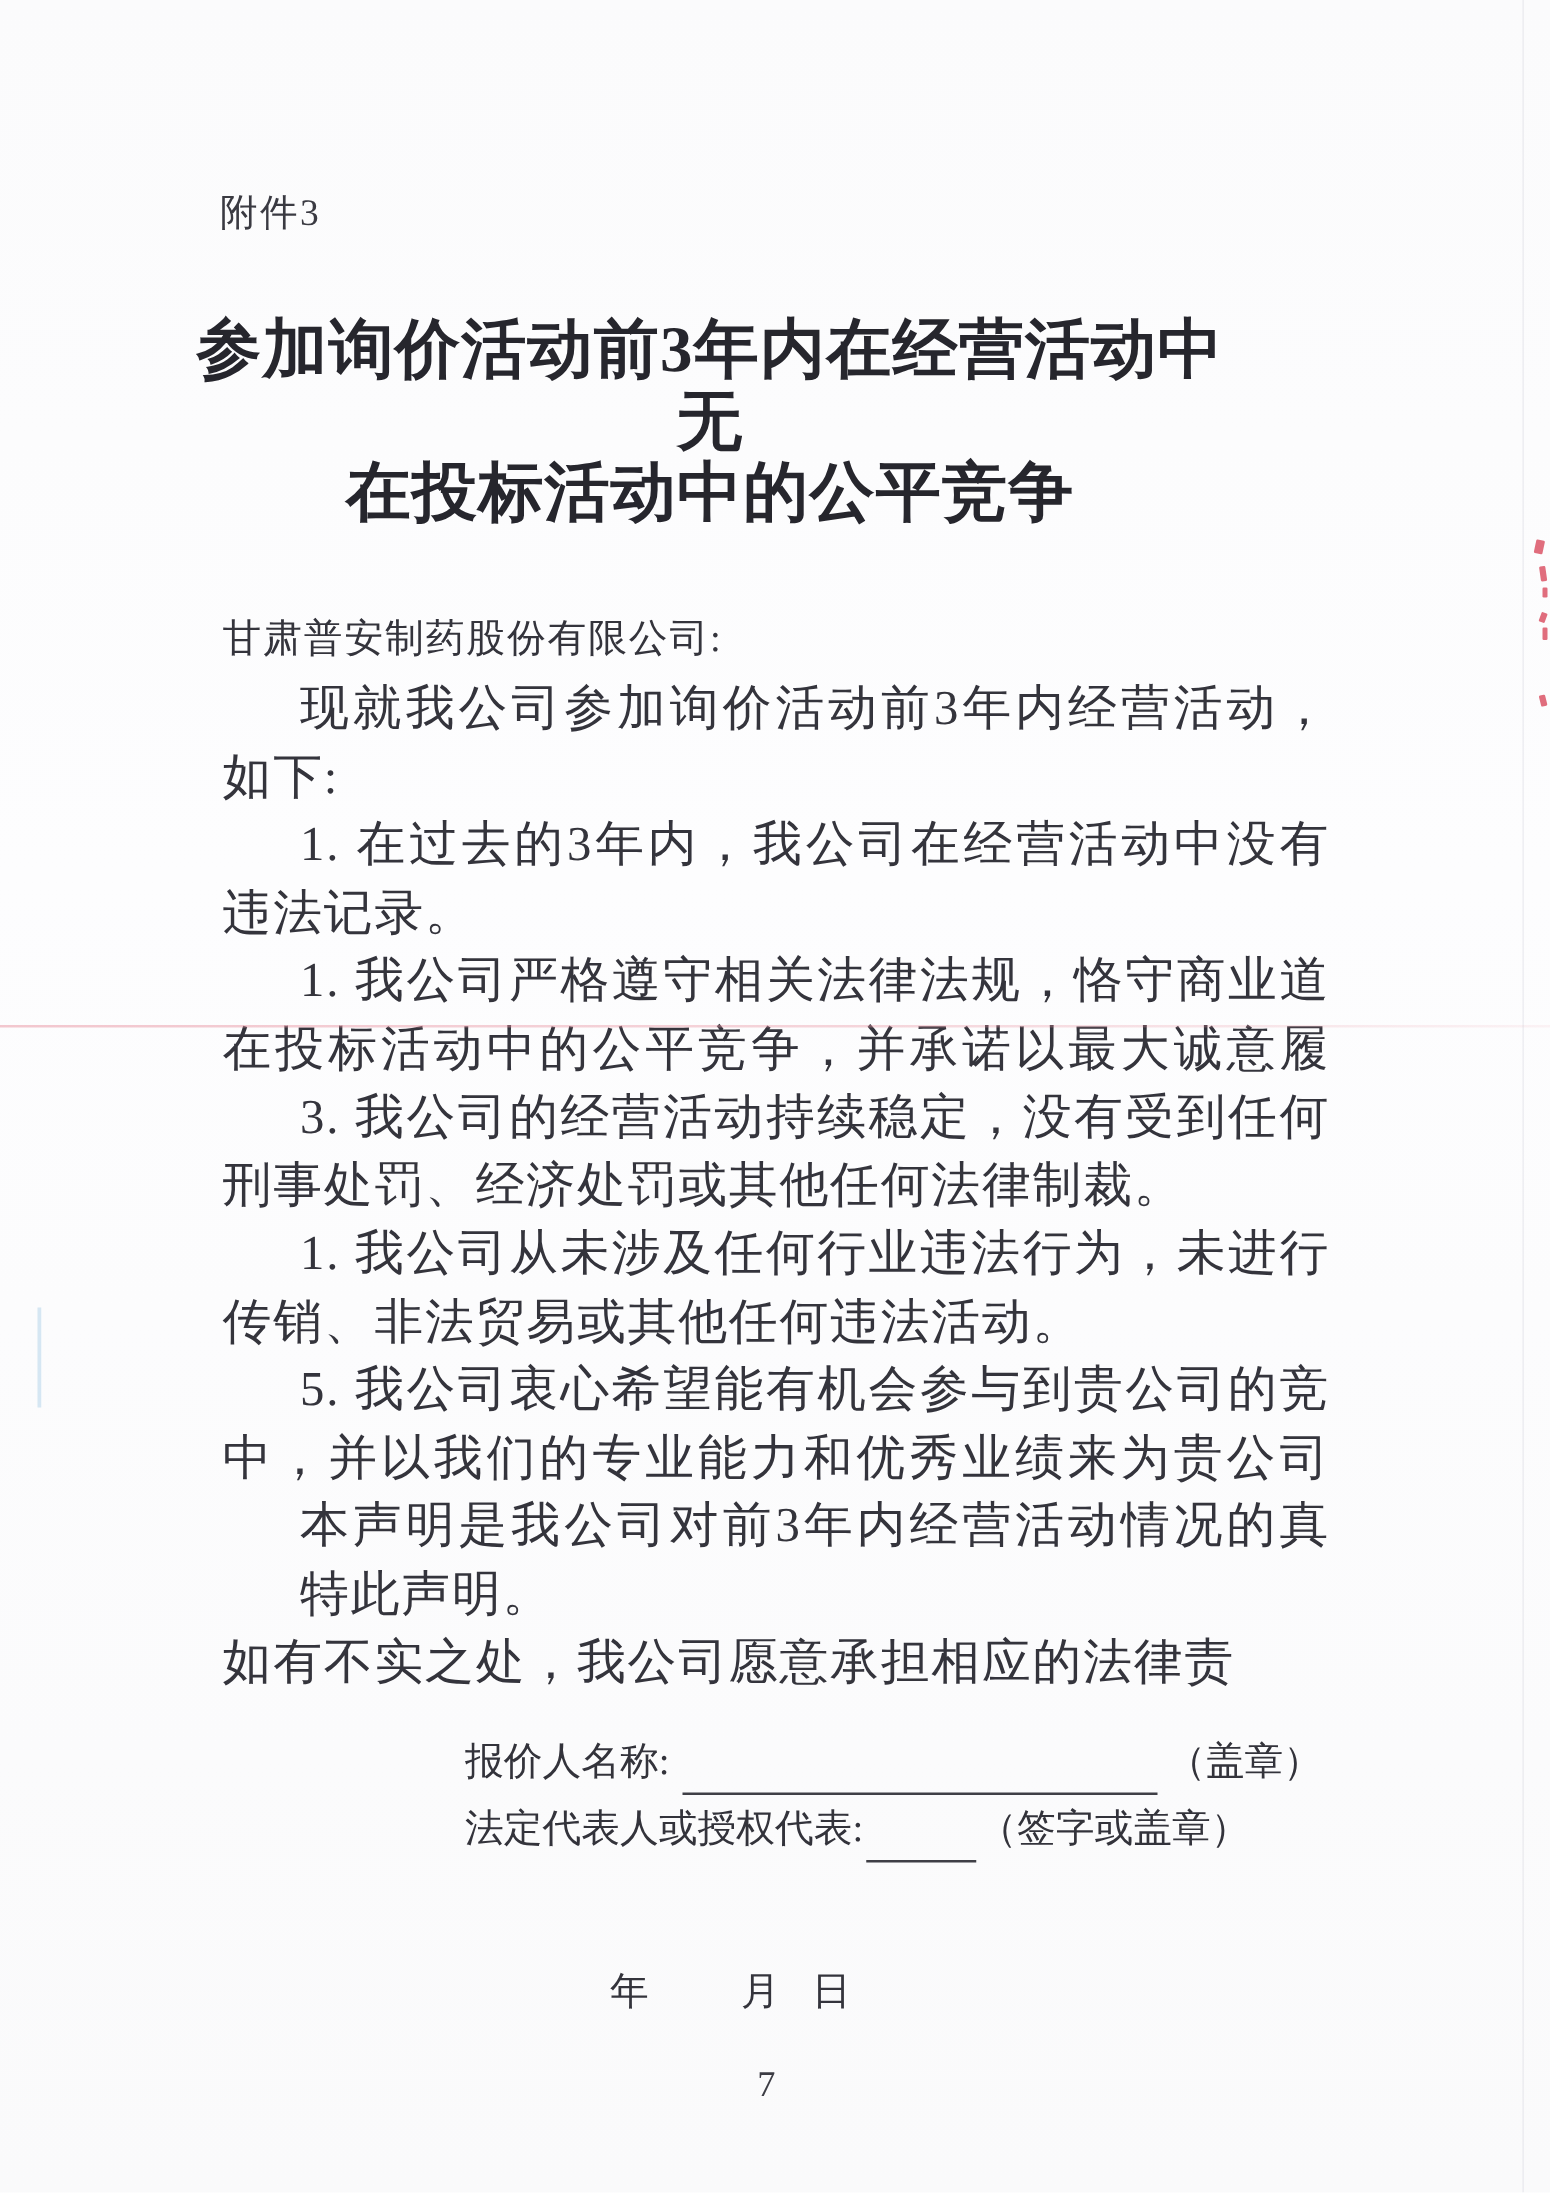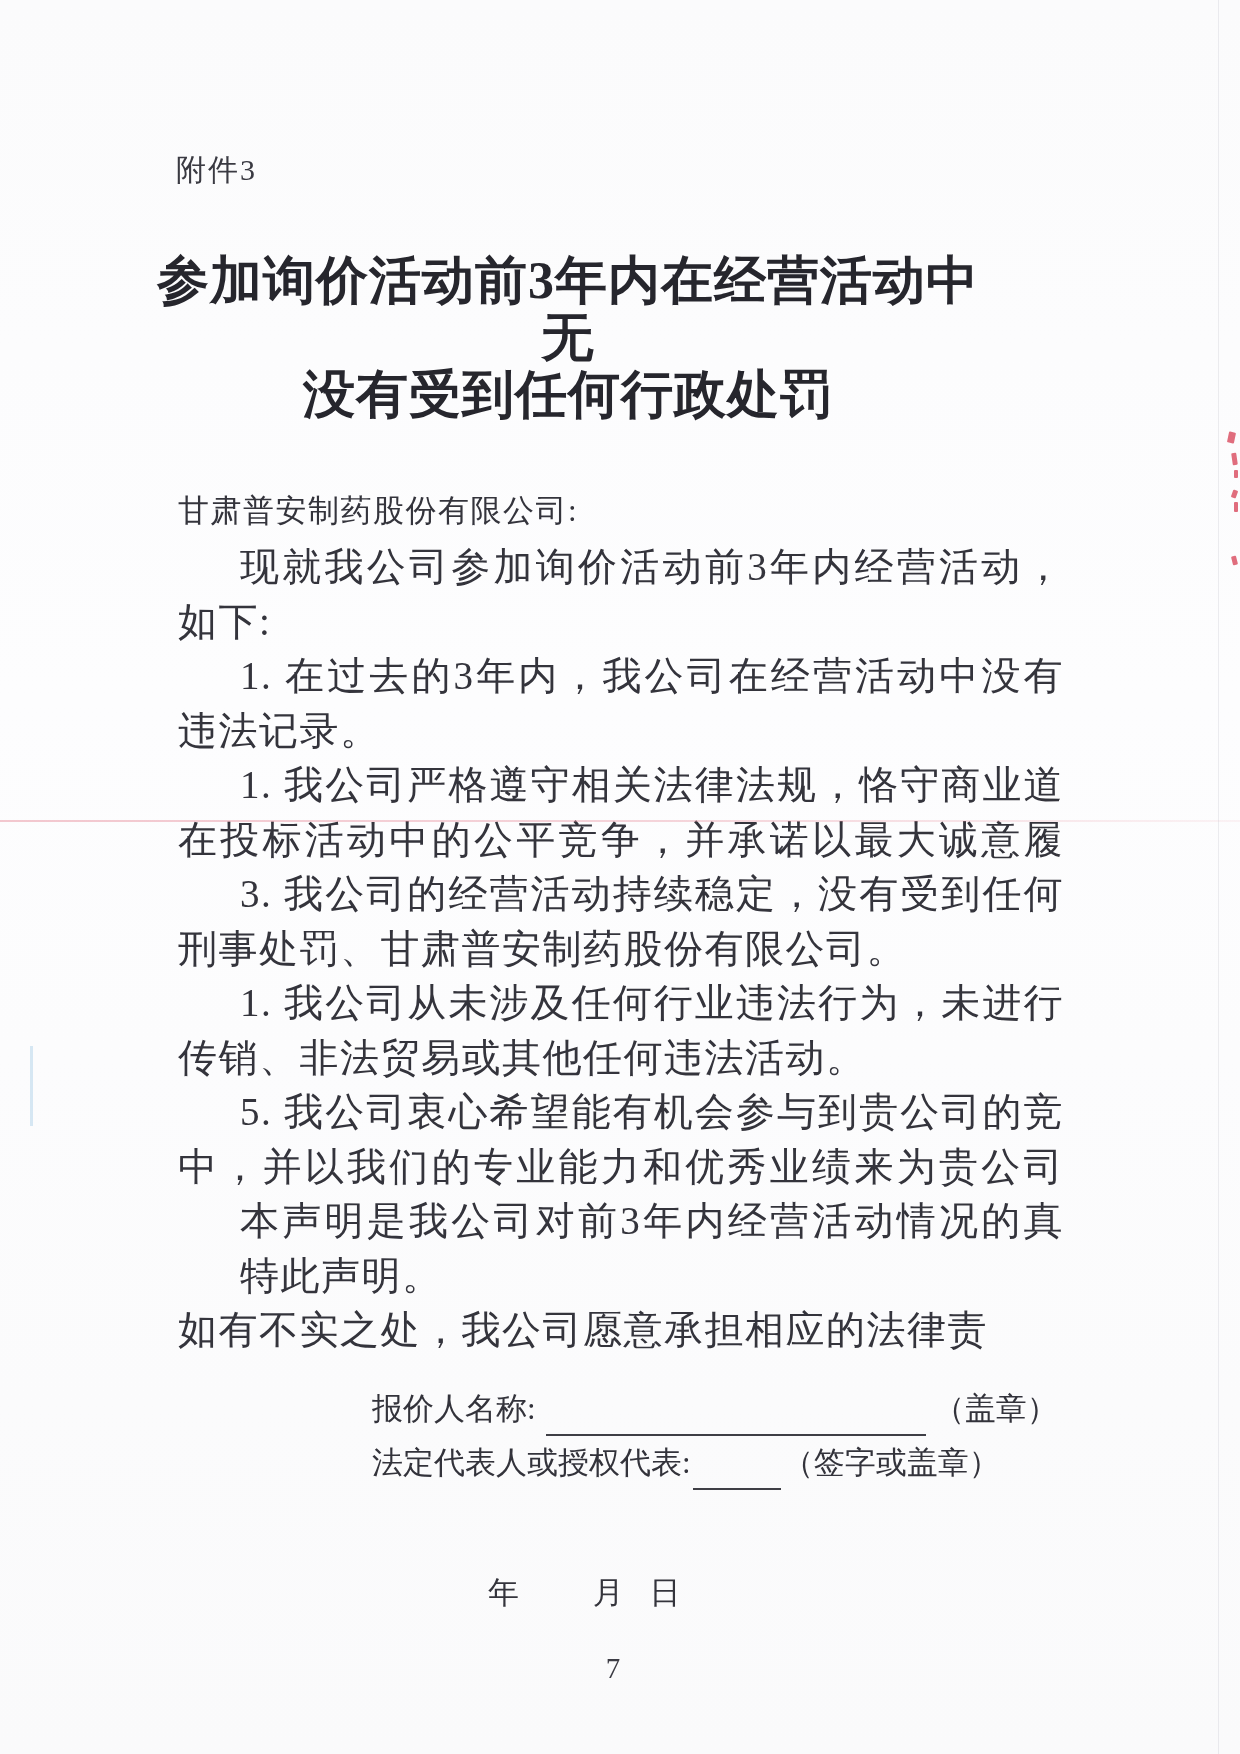--- a/index.html
+++ b/index.html
@@ -69,34 +69,34 @@
 </style>
 </head>
 <body>
 
 <div class="page">
 
   <div class="attachment-label">附件3</div>
 
   <h1 class="doc-title">
     <span class="tl">参加询价活动前3年内在经营活动中无</span>
-    <span class="tl">没有受到任何行政处罚</span>
+    <span class="tl">在投标活动中的公平竞争</span>
   </h1>
 
   <div class="salutation">甘肃普安制药股份有限公司:</div>
 
   <div class="body-text">
     <div class="line indent full">现就我公司参加询价活动前3年内经营活动，郑重声明</div>
     <div class="line">如下:</div>
     <div class="line indent full">1. 在过去的3年内，我公司在经营活动中没有任何重大</div>
     <div class="line">违法记录。</div>
     <div class="line indent full">1. 我公司严格遵守相关法律法规，恪守商业道德，保证</div>
     <div class="line full">在投标活动中的公平竞争，并承诺以最大诚意履行相关的合</div>
     <div class="line indent full">3. 我公司的经营活动持续稳定，没有受到任何行政处罚、</div>
-    <div class="line">刑事处罚、甘肃普安制药股份有限公司。</div>
+    <div class="line">刑事处罚、经济处罚或其他任何法律制裁。</div>
     <div class="line indent full">1. 我公司从未涉及任何行业违法行为，未进行偷税漏税、</div>
     <div class="line">传销、非法贸易或其他任何违法活动。</div>
     <div class="line indent full">5. 我公司衷心希望能有机会参与到贵公司的竞标活动</div>
     <div class="line full">中，并以我们的专业能力和优秀业绩来为贵公司做出贡献。</div>
     <div class="line indent full">本声明是我公司对前3年内经营活动情况的真实陈述，</div>
     <div class="line indent">特此声明。</div>
     <div class="line">如有不实之处，我公司愿意承担相应的法律责任。</div>
   </div>
 
   <div class="sig">

